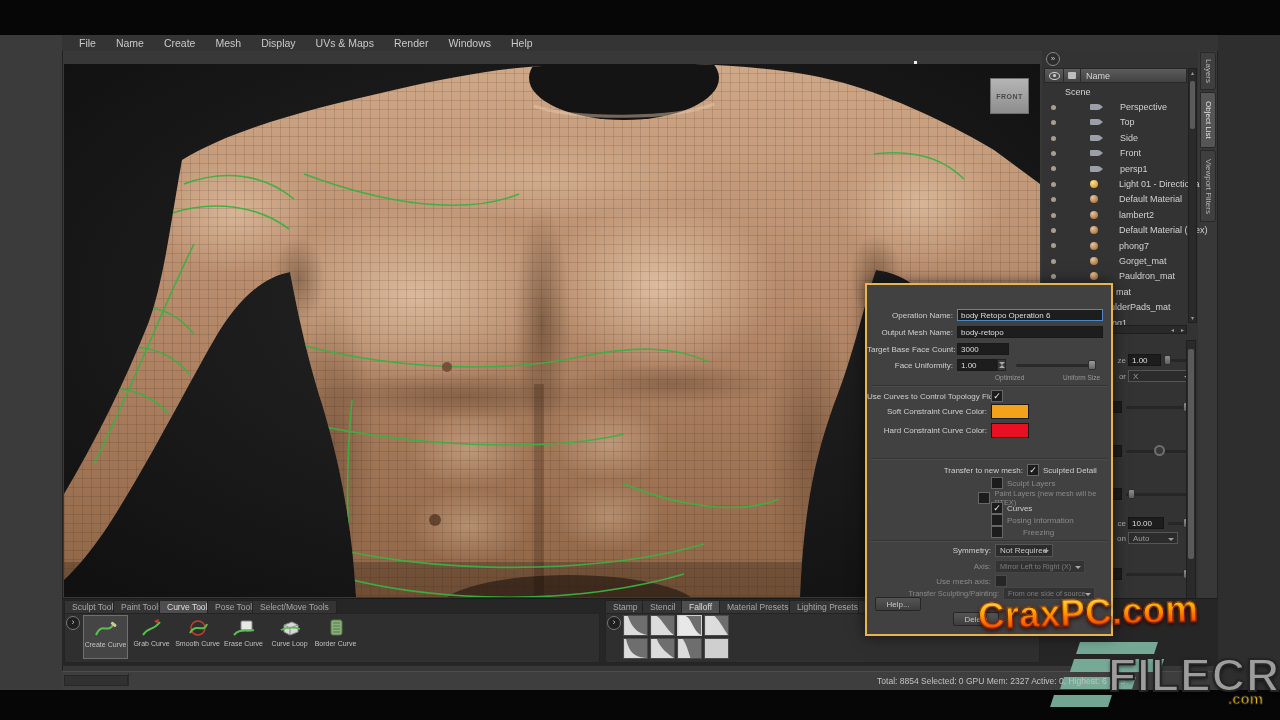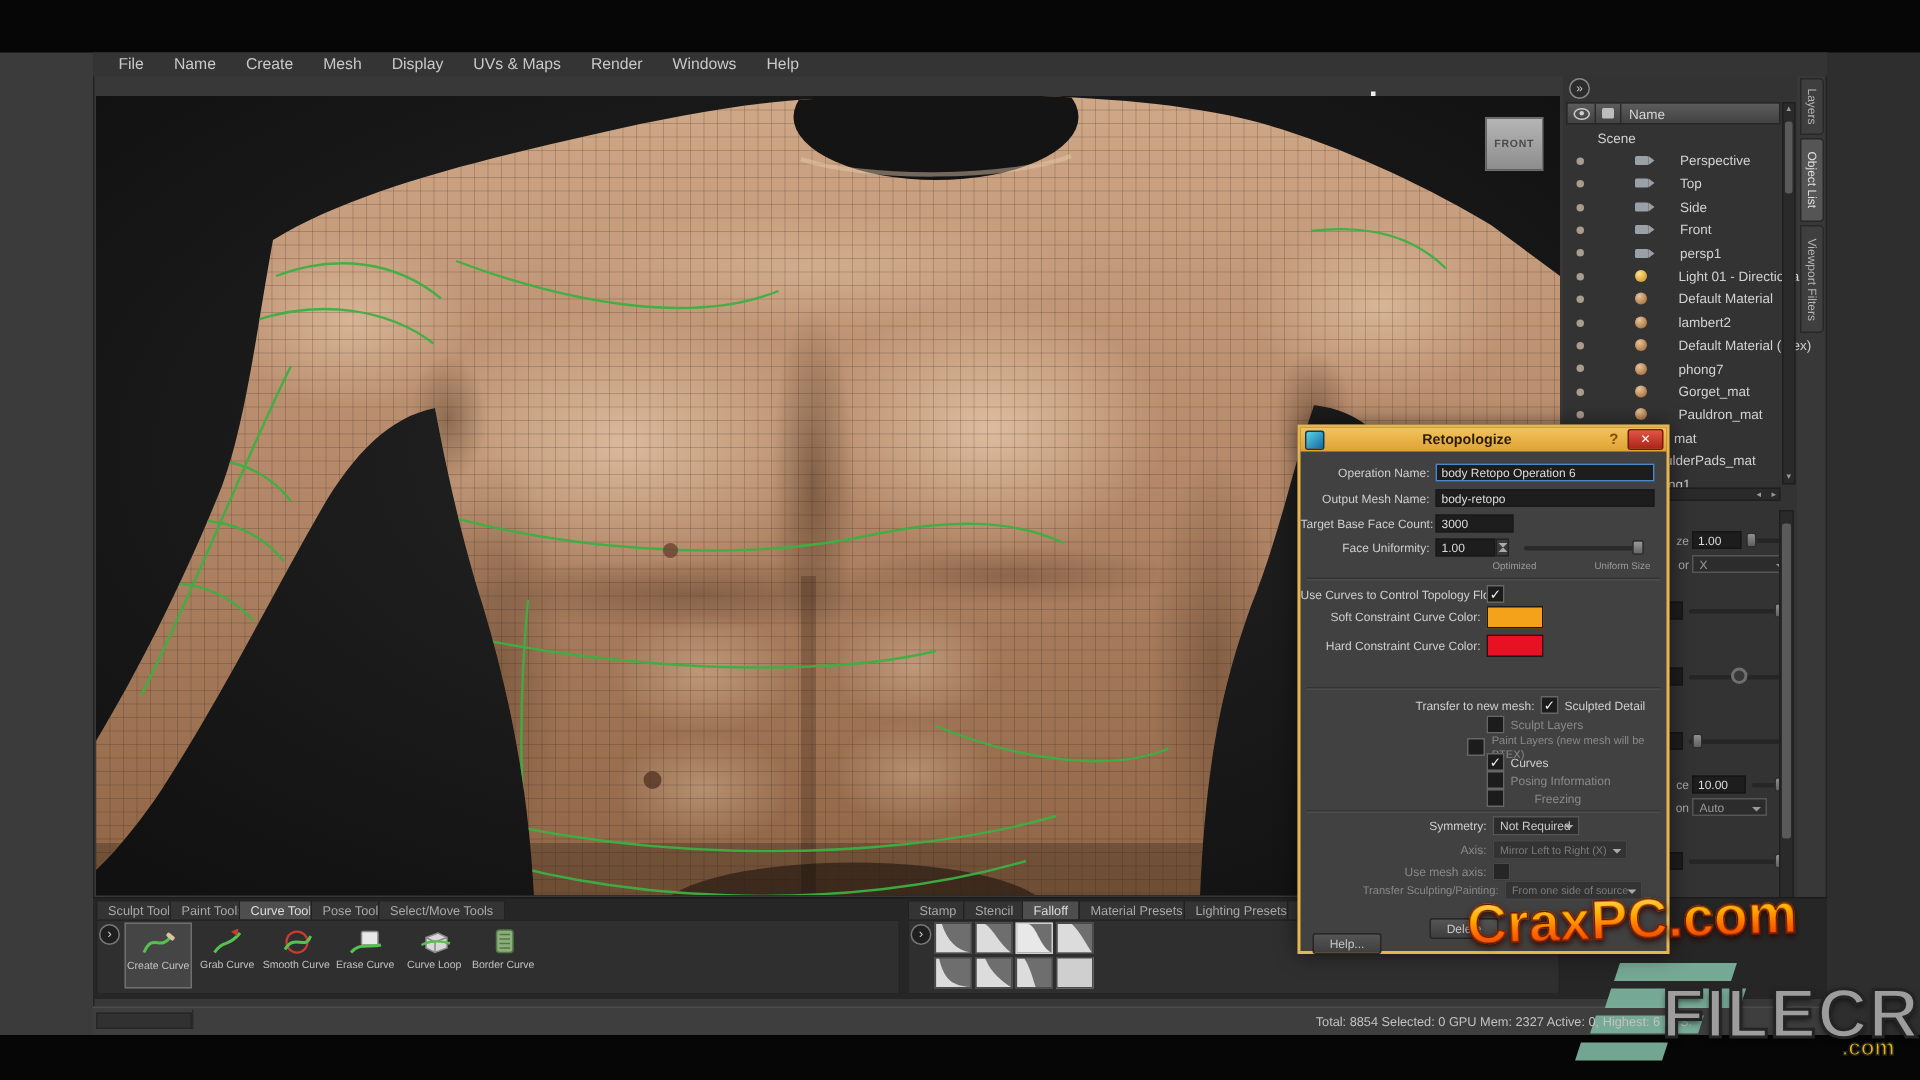--- a/index.html
+++ b/index.html
@@ -365,26 +365,20 @@
     <span class="pinput" style="left:1108px;top:568px;width:14px;height:12px;"></span>
     <span class="pslider" style="left:1126px;top:573px;width:64px;">
         <span class="pknob" style="right:0;"></span>
       </span>
     <span class="abs vsb" style="left:1186px;top:340px;width:10px;height:318px;">
         <span class="thumb" style="top:8px;width:6px;height:210px;"></span>
       </span>
   </div>
 
   <div class="abs" id="dialog">
-    <div id="dlg-title">
-      <span id="dlg-logo"></span>
-      <span class="t">Retopologize</span>
-      <span id="dlg-help">?</span>
-      <span id="dlg-close">✕</span>
-    </div>
     <div class="drow" style="left:0;top:24px;width:240px;">
         <span class="dlabel" style="width:86px">Operation Name:</span>
         <span class="dinput focus" style="width:146px">
           <span>body Retopo Operation 6</span>
         </span>
       </div>
     <div class="drow" style="left:0;top:41px;width:240px;">
         <span class="dlabel" style="width:86px">Output Mesh Name:</span>
         <span class="dinput" style="width:146px">
           <span>body-retopo</span>
@@ -468,21 +462,21 @@
     <div class="drow" style="left:0;top:290px;width:240px;">
         <span class="dlabel dim" style="width:124px">Use mesh axis:</span>
         <span class="cb dis"></span>
       </div>
     <div class="drow" style="left:0;top:302px;width:240px;">
         <span class="dlabel dim" style="width:132px;font-size:7.4px">Transfer Sculpting/Painting:</span>
         <span class="ddl dis" style="width:92px;font-size:7.2px">
           <span>From one side of source</span>
         </span>
       </div>
-    <span class="dbtn" style="left:8px;top:337px;width:46px;">
+    <span class="dbtn" style="left:8px;top:312px;width:46px;">
         <span>Help...</span>
       </span>
     <span class="dbtn" style="left:86px;top:327px;width:46px;">
         <span>Delete</span>
       </span>
   </div>
 
   <div class="abs" id="traybg"></div>
   <span class="ttab" style="left:64px;">
       <span>Sculpt Tools</span>

